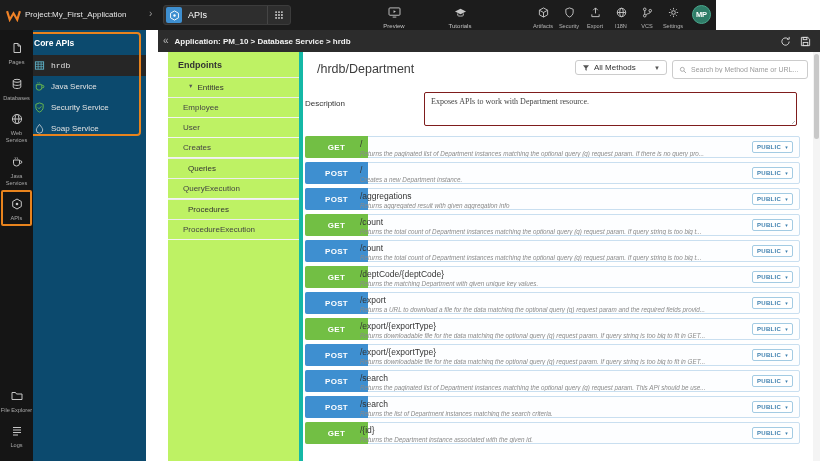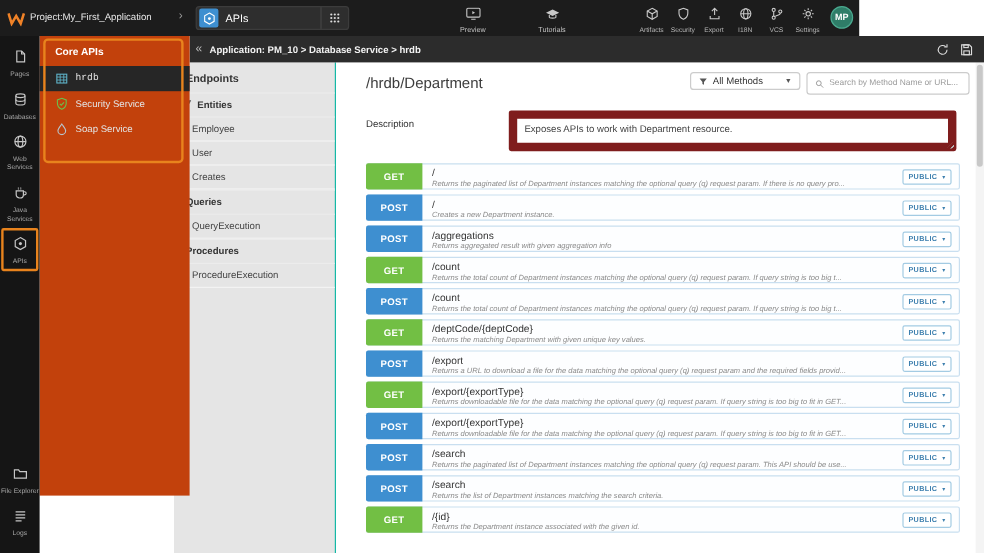--- a/index.html
+++ b/index.html
@@ -32,64 +32,64 @@
   
   .leftnav { position:absolute; top:30px; left:0; width:33px; height:431px; background:#151515; display:flex; flex-direction:column; padding:4px 0 8px; z-index:5; }
   .navitem { position:relative; width:33px; padding:6px 0 4px; text-align:center; color:#c6c6c6; }
   .navitem .nicon { display:inline-block; }
   .navitem svg { width:12px; height:12px; margin:0 auto; }
   .nlabel { display:block; font-size:5.6px; color:#a8a8a8; line-height:1.2; margin-top:1px; }
   .navitem.push { margin-top:auto; }
   .ann-nav { position:absolute; left:1px; right:1px; top:0; bottom:0; border:2px solid var(--annotation); border-radius:2px; pointer-events:none; }
 
   
-  .corepanel { position:absolute; top:30px; left:33px; width:125px; height:383px; background:#c2410c; z-index:4; }
+  .corepanel { position:absolute; top:30px; left:21px; width:125px; height:431px; background:#0c4a6e; z-index:4; }
   .coretitle { padding:8px 0 7px 13px; color:#fff; font-size:8.5px; font-weight:bold; }
   .coreitem { height:21px; display:flex; align-items:center; gap:6px; padding-left:13px; color:#e3e3e3; font-size:8px; }
   .coreitem.selected { background:#262626;font-family:Liberation Mono, monospace; }
   .coreitem .cicon svg { width:11px; height:11px; }
   .ann-core { position:absolute; left:3px; top:2px; width:117px; height:104px; border:2px solid var(--annotation); border-radius:4px; pointer-events:none; z-index:3; }
 
   
   .crumbbar { position:absolute; top:30px; left:158px; width:662px; height:22px; background:#2c2c2c; display:flex; align-items:center; z-index:3; }
   .collapse { color:#b9b9b9; font-size:10px; padding:0 6px 1px 5px; }
   .crumbtext { font-size:8px; font-weight:bold; color:#f2f2f2; }
   .crumbactions { margin-left:auto; display:flex; gap:9px; padding-right:9px; color:#ddd; }
   .crumbactions svg { width:11px; height:11px; }
 
   
-  .endpoints { position:absolute; top:52px; left:145px; width:135px; height:409px; background:#e5e5e5; border-right:1px solid #14b8a6; z-index:2; }
+  .endpoints { position:absolute; top:52px; left:168px; width:135px; height:409px; background:#bef264; border-right:4px solid #14b8a6; z-index:2; }
   .eptitle { font-size:9px; font-weight:bold; color:#333; padding:8px 0 7px 10px; }
   .epsearch { margin:0 8px 9px; height:15px; border:1px solid #ccc; border-radius:8px; display:flex; align-items:center; padding:0 6px; gap:3px; color:#9a9a9a; }
   .epsearch svg { width:8px; height:8px; }
   .epsearch input { border:none; outline:none; width:85px; font-size:7.5px; font-family:inherit; color:#555; background:transparent; }
   .epsearch input::placeholder { color:#9a9a9a; }
-  .tsec { font-size:8px; font-weight:bold; color:#333; padding:5px 0 5px 10px; border-top:1px solid #ececec; border-bottom:1px solid #ececec; display:flex; gap:4px; align-items:flex-start; }
+  .tsec { font-size:8px; font-weight:normal; color:#333; padding:5px 0 5px 20px; border-top:1px solid #ececec; border-bottom:1px solid #ececec; display:flex; gap:4px; align-items:flex-start; }
   .scaret { font-size:5.5px; color:#555; }
   .titem { font-size:8px; color:#444; padding:5px 0 5px 15px; border-bottom:1px solid #f3f3f3; }
   .titem.sel { background:#ececec; border-left:3px solid var(--accent); padding-left:12px; color:#222; }
 
   
   .main { position:absolute; top:52px; left:293px; width:520px; height:409px; background:#fff; }
-  .mtitle { position:absolute; left:12px; top:10px; font-size:12.5px; color:#3c3c3c; }
+  .mtitle { position:absolute; left:24px; top:10px; font-size:12.5px; color:#3c3c3c; }
   .methods { position:absolute; left:282px; top:8px; width:92px; height:15px; border:1px solid #ccc; border-radius:3px; display:flex; align-items:center; gap:4px; padding:0 6px; font-size:8px; color:#333; background:#fff; }
   .methods svg { width:8px; height:8px; color:#555; }
   .mcaret { margin-left:auto; font-size:6px; color:#555; }
   .msearch { position:absolute; left:379px; top:8px; width:136px; height:19px; border:1px solid #ccc; border-radius:3px; display:flex; align-items:center; gap:4px; padding:0 6px; color:#9a9a9a; background:#fff; }
   .msearch svg { width:8px; height:8px; }
   .msearch input { border:none; outline:none; flex:1; font-size:7px; font-family:inherit; color:#555; background:transparent; min-width:0; }
   .msearch input::placeholder { color:#9a9a9a; }
   .desc-label { position:absolute; left:12px; top:47px; font-size:8px; color:#333; }
   .desc-wrap { position:absolute; left:131px; top:40px; width:373px; height:34px; }
-  .desc-wrap textarea { width:100%; height:100%; resize:none; border:7px solid #7f1d1d; border-radius:2px; font-size:8px; font-family:Liberation Sans, sans-serif; color:#444; padding:4px 6px; outline:none; }
+  .desc-wrap textarea { width:100%; height:100%; resize:none; border:1px solid #7f1d1d; border-radius:2px; font-size:8px; font-family:Liberation Serif, serif; color:#444; padding:4px 6px; outline:none; }
   .resize-handle { position:absolute; right:2px; bottom:2px; width:6px; height:6px; background:repeating-linear-gradient(135deg,#b5b5b5 0 1px,transparent 1px 3px); clip-path:polygon(100% 0,100% 100%,0 100%); }
 
   .apilist { position:absolute; left:12px; top:84px; width:495px; }
   .row { position:relative; height:22px; margin-bottom:4px; border:1px solid #c9dff0; border-radius:2px; background:#fdfeff; }
-  .badge { position:absolute; left:-1px; top:-1px; width:47px; height:22px; border-radius:2px 0 0 2px; color:#fff; font-size:8px; font-weight:bold; display:flex; align-items:center; justify-content:center; letter-spacing:.3px; }
+  .badge { position:absolute; left:-1px; top:-1px; width:63px; height:22px; border-radius:2px 0 0 2px; color:#fff; font-size:8px; font-weight:bold; display:flex; align-items:center; justify-content:center; letter-spacing:.3px; }
   .badge.get { background:var(--get); }
   .badge.post { background:var(--post); }
   .rpath { position:absolute; left:54px; top:2px; font-size:8.5px; color:#333; }
   .rdesc { position:absolute; left:54px; top:12.5px; right:72px; font-size:6.3px; font-style:italic; color:#8a8a8a; white-space:nowrap; overflow:hidden; }
   .pill { position:absolute; right:6px; top:4px; border:1px solid #a3cbe3; border-radius:2px; color:var(--pill); font-size:6px; font-weight:bold; padding:2px 4px; background:#fff; display:flex; gap:4px; align-items:center; letter-spacing:.3px; }
   .pcaret { font-size:5px; font-weight:normal; }
 
   
   .scrollbar { position:absolute; top:52px; right:0; width:7px; height:409px; background:#f4f4f4; }
   .thumb { position:absolute; top:2px; left:1px; width:5px; height:85px; background:#c8c8c8; border-radius:3px; }
@@ -216,20 +216,30 @@
           <svg viewBox="0 0 12 12">
             <rect x="1.5" y="2" width="9" height="8" fill="none" stroke="currentColor"></rect>
             <path d="M1.5 4.6h9M1.5 7.3h9M4.5 2v8M7.8 2v8" stroke="currentColor" stroke-width=".8"></path>
           </svg>
         </span>
         <span>hrdb</span>
       </div>
       <div class="coreitem">
         <span class="cicon" style="color:#6dbe4b">
           <svg viewBox="0 0 12 12">
+            <path d="M2.5 4h6v3.2A2.8 2.8 0 015.7 10h-.4A2.8 2.8 0 012.5 7.2z" fill="none" stroke="currentColor"></path>
+            <path d="M8.5 4.8h1a1.3 1.3 0 010 2.6h-1" fill="none" stroke="currentColor"></path>
+            <path d="M4.3 1.2c-.6.8.6.9 0 1.8M6.3 1.2c-.6.8.6.9 0 1.8" fill="none" stroke="currentColor" stroke-width=".7"></path>
+          </svg>
+        </span>
+        <span>Java Service</span>
+      </div>
+      <div class="coreitem">
+        <span class="cicon" style="color:#6dbe4b">
+          <svg viewBox="0 0 12 12">
             <path d="M6 1l4 1.5v3c0 2.8-1.8 4.6-4 5.5-2.2-.9-4-2.7-4-5.5v-3z" fill="none" stroke="currentColor"></path>
             <path d="M4.2 6l1.3 1.3L8 4.8" fill="none" stroke="currentColor"></path>
           </svg>
         </span>
         <span>Security Service</span>
       </div>
       <div class="coreitem">
         <span class="cicon" style="color:#b8c4cc">
           <svg viewBox="0 0 12 12">
             <path d="M6 1.5C7.8 4 9.5 5.8 9.5 7.6a3.5 3.5 0 11-7 0C2.5 5.8 4.2 4 6 1.5z" fill="none" stroke="currentColor"></path>

